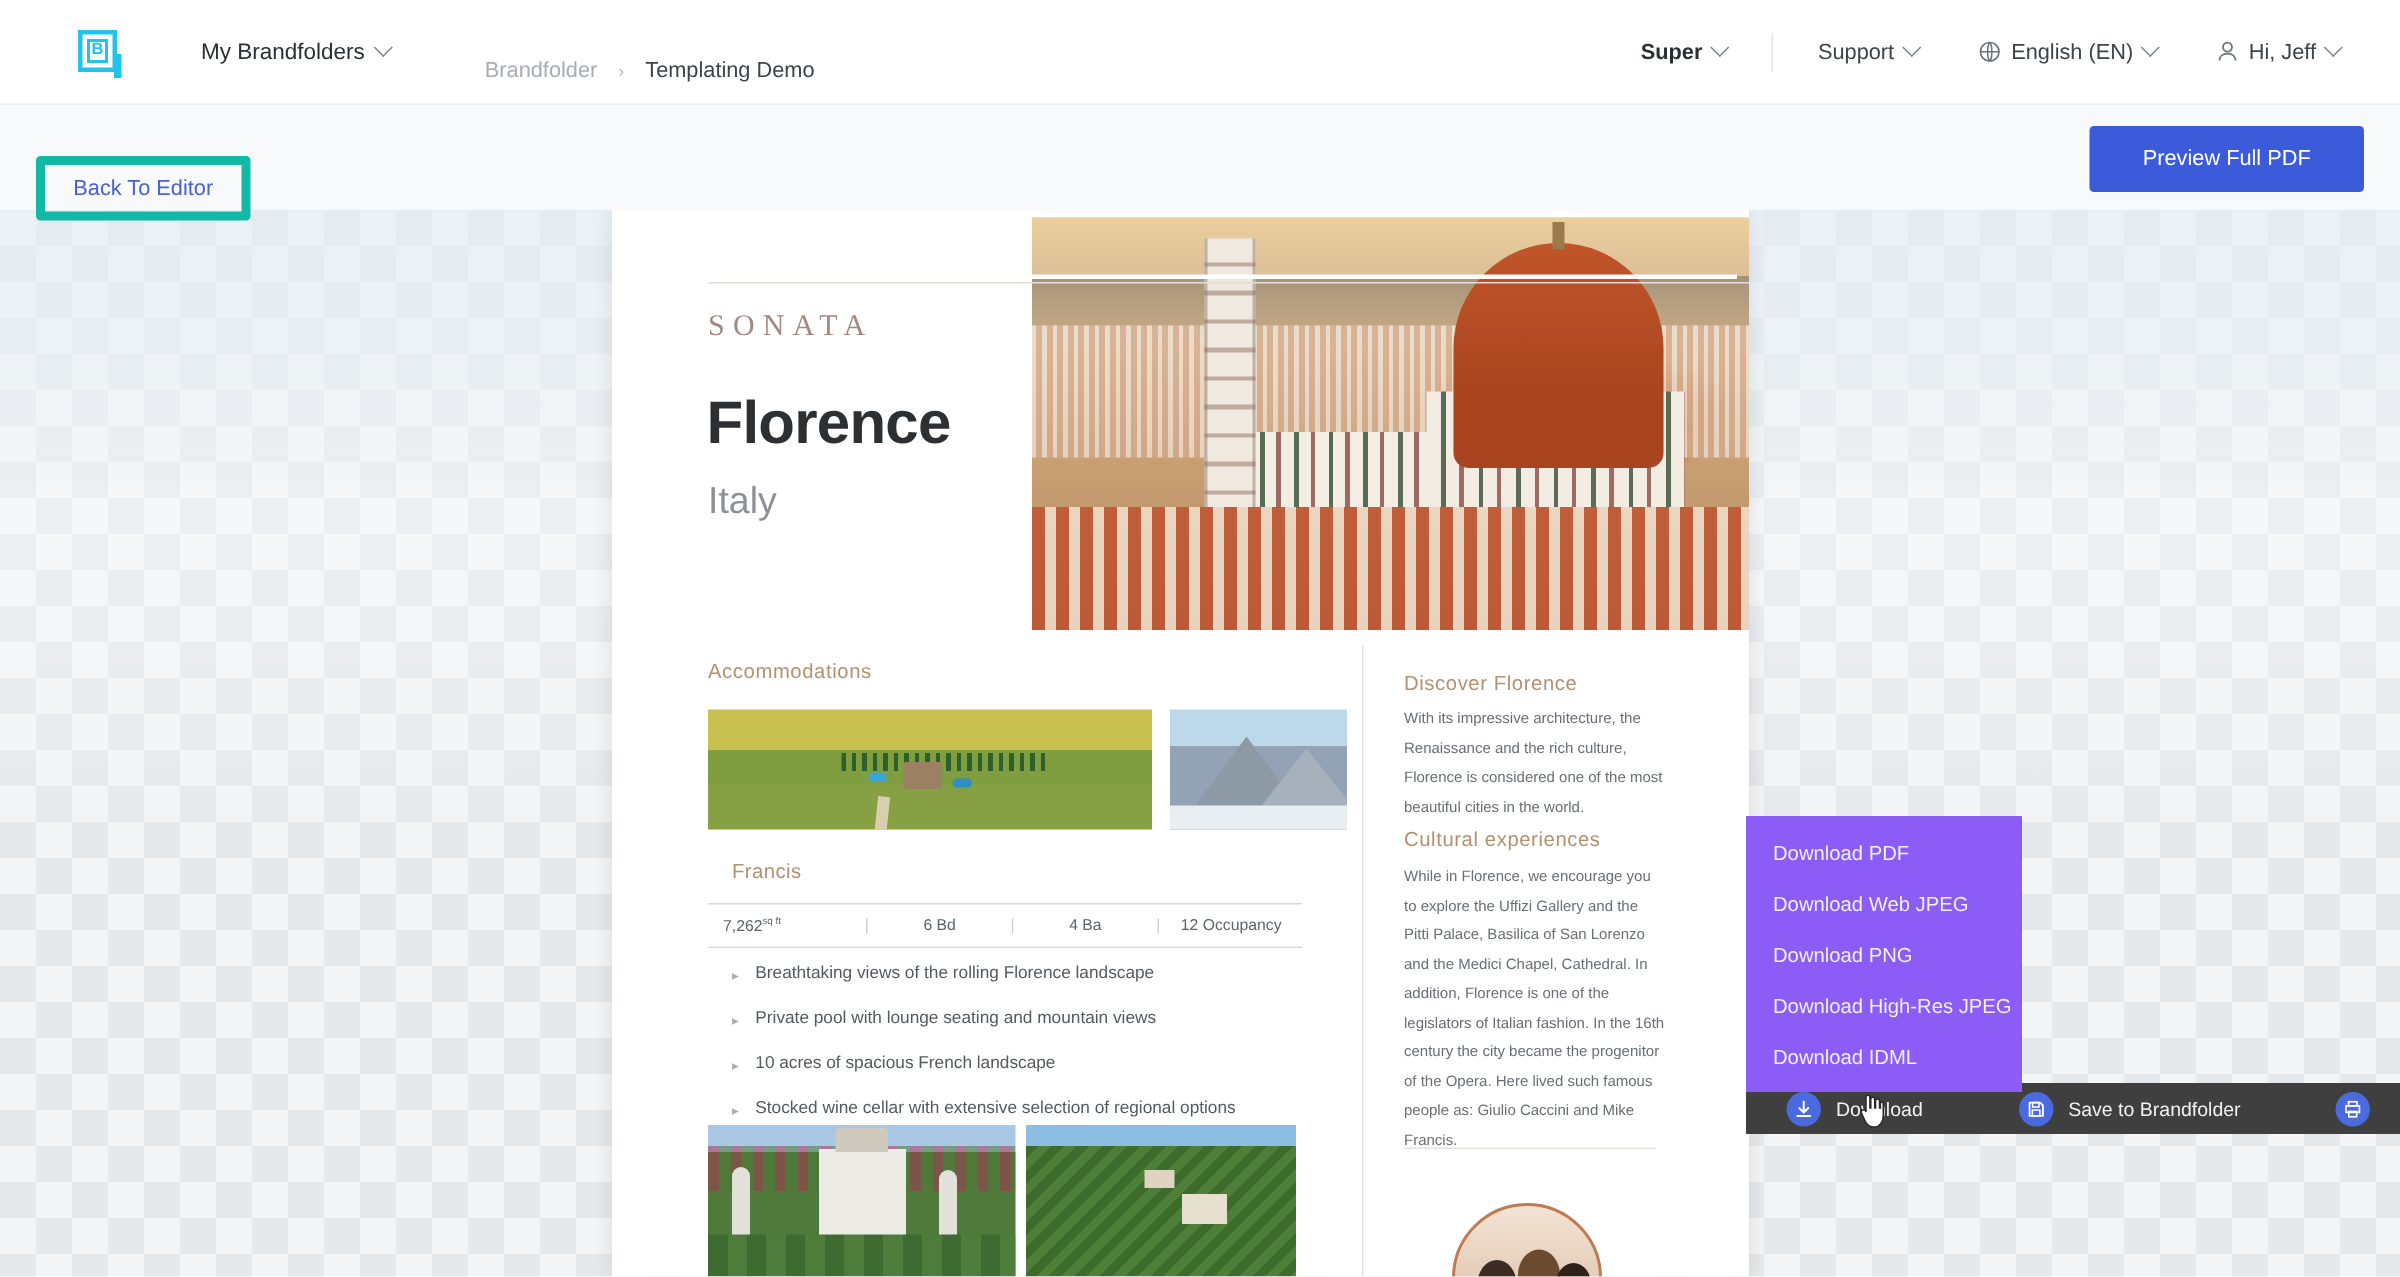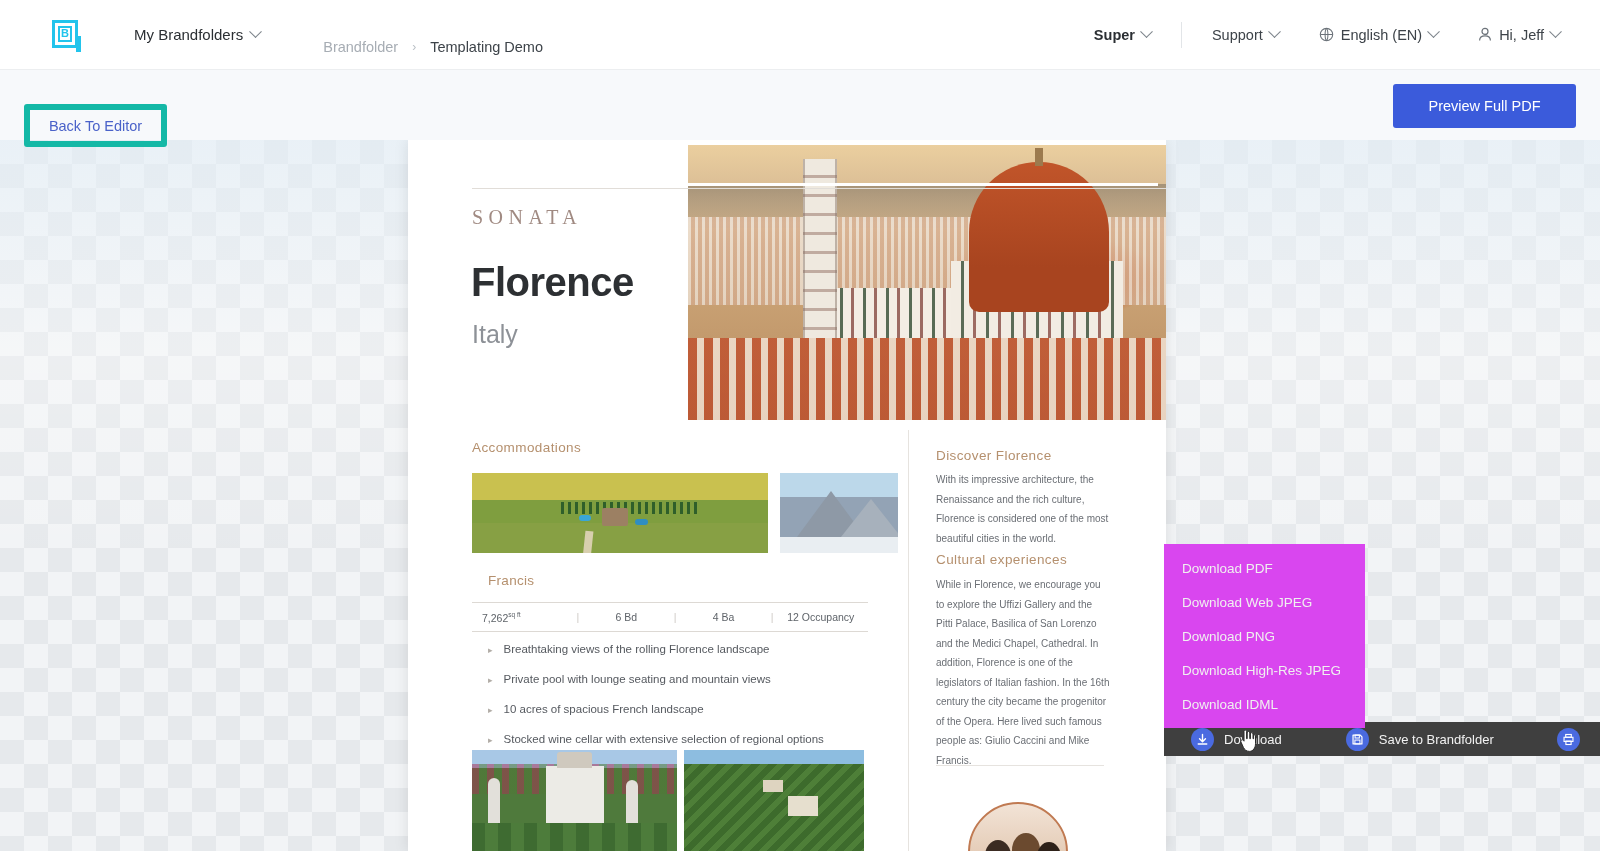--- a/index.html
+++ b/index.html
@@ -235,22 +235,22 @@
     position: absolute; left: 560px; top: 662px; width: 100px; height: 100px;
     border-radius: 50%; border: 2px solid #c07a52; overflow: hidden;
     background: linear-gradient(180deg,#f2e3d6 0%, #d8b79a 100%);
   }
   .avatar-circ .h1 { position:absolute; left:16%; top:38%; width:26px; height:32px; border-radius:50%; background:#3b2b22; }
   .avatar-circ .h2 { position:absolute; left:44%; top:30%; width:28px; height:34px; border-radius:50%; background:#6b4a2f; }
   .avatar-circ .h3 { position:absolute; left:70%; top:40%; width:24px; height:30px; border-radius:50%; background:#2e2119; }
 
   
   .dropdown {
-    position: absolute; left: 1164px; top: 544px; width: 201px;
-    background: #d946ef; z-index: 60; padding: 7px 0;
+    position: absolute; left: 1164px; top: 544px; width: 184px;
+    background: #8b5cf6; z-index: 60; padding: 7px 0;
   }
   .dd-item {
     height: 34px; display: flex; align-items: center; padding-left: 18px;
     font-size: 13.5px; color: #f0f0f0; cursor: pointer; white-space: nowrap;
   }
 
   
   .bottombar {
     position: absolute; left: 1164px; top: 722px; width: 436px; height: 34px;
     background: #3f3f3f; z-index: 55; display: flex; align-items: center;

